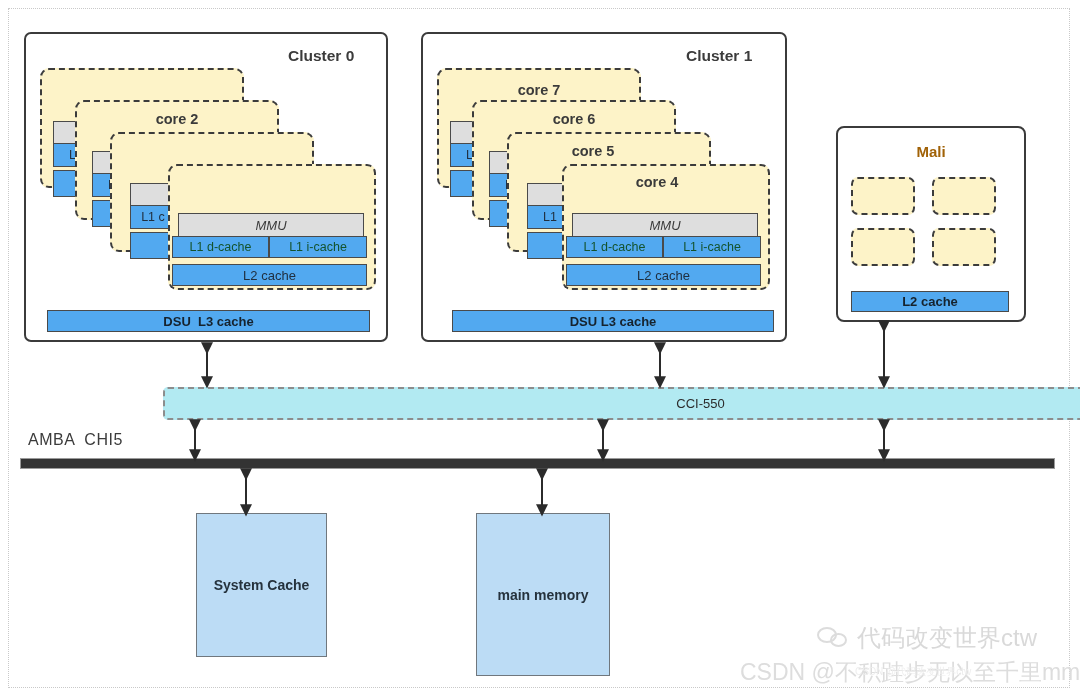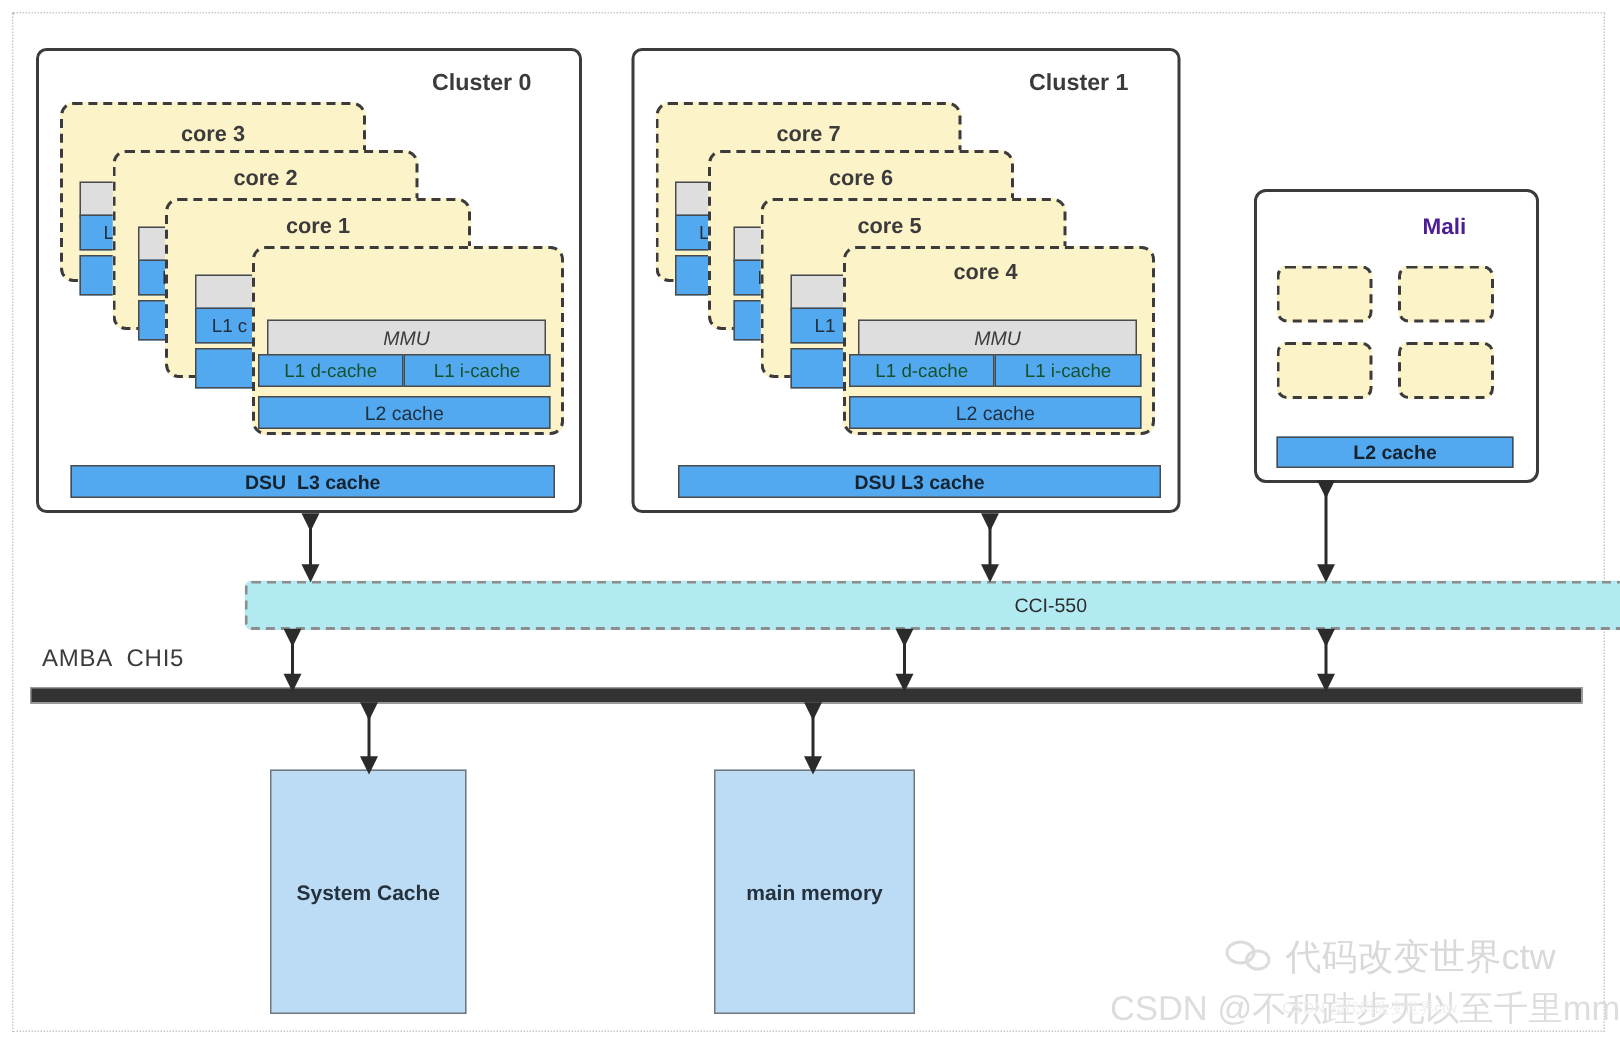--- a/index.html
+++ b/index.html
@@ -99,22 +99,21 @@
     border: 2px solid #3b3b3b;
     border-radius: 8px;
     box-sizing: border-box;
   }
   .mali-title {
     position: absolute;
     left: 0; right: 0;
     text-align: center;
     font-size: 15px;
     font-weight: bold;
-    color: #4c1d95;
-    padding-left: 32px;
+    color: #a16207;
   }
   .mali-unit {
     position: absolute;
     background: #fdf3c8;
     border: 2.5px dashed #3b3b3b;
     border-radius: 7px;
     box-sizing: border-box;
   }
 
   
@@ -203,33 +202,31 @@
 
 <div id="stage">
 
   <div class="page-frame"></div>
 
   <div class="cluster-box" style="left:24px; top:32px; width:364px; height:310px;">
   </div>
   <div class="cluster-title" style="left:288px; top:47px;">Cluster 0</div>
 
   <div class="core-card" style="left:40px; top:68px; width:204px; height:120px;"></div>
-  <div class="core-label" style="left:40px; top:82px; width:204px;">core 3</div>
   <div class="blk blk-grey" style="left:53px; top:121px; width:46px; height:24px;"></div>
   <div class="blk blk-blue t-l1s" style="left:53px; top:143px; width:46px; height:24px;">L1</div>
   <div class="blk blk-blue" style="left:53px; top:170px; width:46px; height:27px;"></div>
 
   <div class="core-card" style="left:75px; top:100px; width:204px; height:120px;"></div>
   <div class="core-label" style="left:75px; top:111px; width:204px;">core 2</div>
   <div class="blk blk-grey" style="left:92px; top:151px; width:46px; height:24px;"></div>
   <div class="blk blk-blue t-l1s" style="left:92px; top:173px; width:46px; height:24px;">L1</div>
   <div class="blk blk-blue" style="left:92px; top:200px; width:46px; height:27px;"></div>
 
   <div class="core-card" style="left:110px; top:132px; width:204px; height:120px;"></div>
-  <div class="core-label" style="left:110px; top:143px; width:204px;">core 1</div>
   <div class="blk blk-grey" style="left:130px; top:183px; width:46px; height:24px;"></div>
   <div class="blk blk-blue t-l1s" style="left:130px; top:205px; width:46px; height:24px;">L1 c</div>
   <div class="blk blk-blue" style="left:130px; top:232px; width:46px; height:27px;"></div>
 
   <div class="core-card" style="left:168px; top:164px; width:208px; height:126px;"></div>
   <div class="blk blk-grey t-mmu" style="left:178px; top:213px; width:186px; height:24px;">MMU</div>
   <div class="blk blk-blue t-cache" style="left:172px; top:236px; width:97px; height:22px;">L1 d-cache</div>
   <div class="blk blk-blue t-cache" style="left:269px; top:236px; width:98px; height:22px;">L1 i-cache</div>
   <div class="blk blk-blue t-l2" style="left:172px; top:264px; width:195px; height:22px;">L2 cache</div>
 
@@ -272,21 +269,21 @@
   <div class="mali-unit" style="left:932px; top:177px; width:64px; height:38px;"></div>
   <div class="mali-unit" style="left:851px; top:228px; width:64px; height:38px;"></div>
   <div class="mali-unit" style="left:932px; top:228px; width:64px; height:38px;"></div>
   <div class="dsu" style="left:851px; top:291px; width:158px; height:21px;">L2 cache</div>
 
   <div class="cci" style="left:163px; top:387px; width:1075px; height:33px;">CCI-550</div>
 
   <div class="bus" style="left:20px; top:458px; width:1035px; height:11px;"></div>
   <div class="bus-label" style="left:28px; top:431px;">AMBA  CHI5</div>
 
-  <div class="mem-box" style="left:180px; top:513px; width:131px; height:163px;">System Cache</div>
+  <div class="mem-box" style="left:196px; top:513px; width:131px; height:144px;">System Cache</div>
   <div class="mem-box" style="left:476px; top:513px; width:134px; height:163px;">main memory</div>
 
   <svg class="arrow" width="1080" height="697" style="left:0; top:0;" viewBox="0 0 1080 697">
     <defs>
       <marker id="ah" markerWidth="7" markerHeight="7" refX="3.2" refY="3.4" orient="auto" markerUnits="strokeWidth">
         <path d="M0.3,0.4 L6.4,3.4 L0.3,6.4 z" fill="#2b2b2b"></path>
       </marker>
     </defs>
 
     <line x1="207" y1="348" x2="207" y2="382" stroke="#2b2b2b" stroke-width="2" marker-start="url(#ah)" marker-end="url(#ah)"></line>

